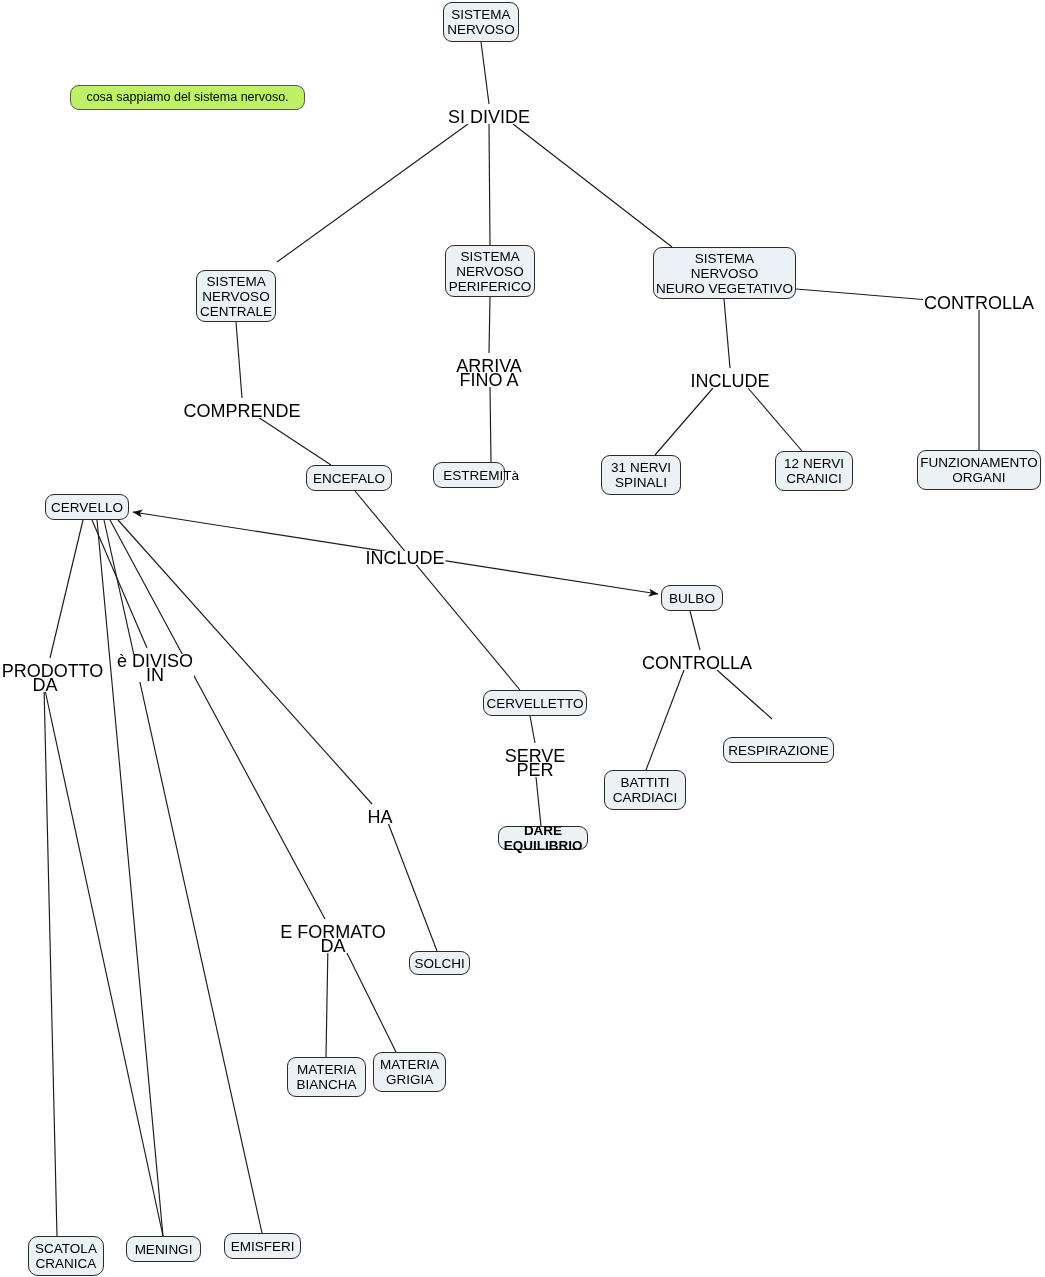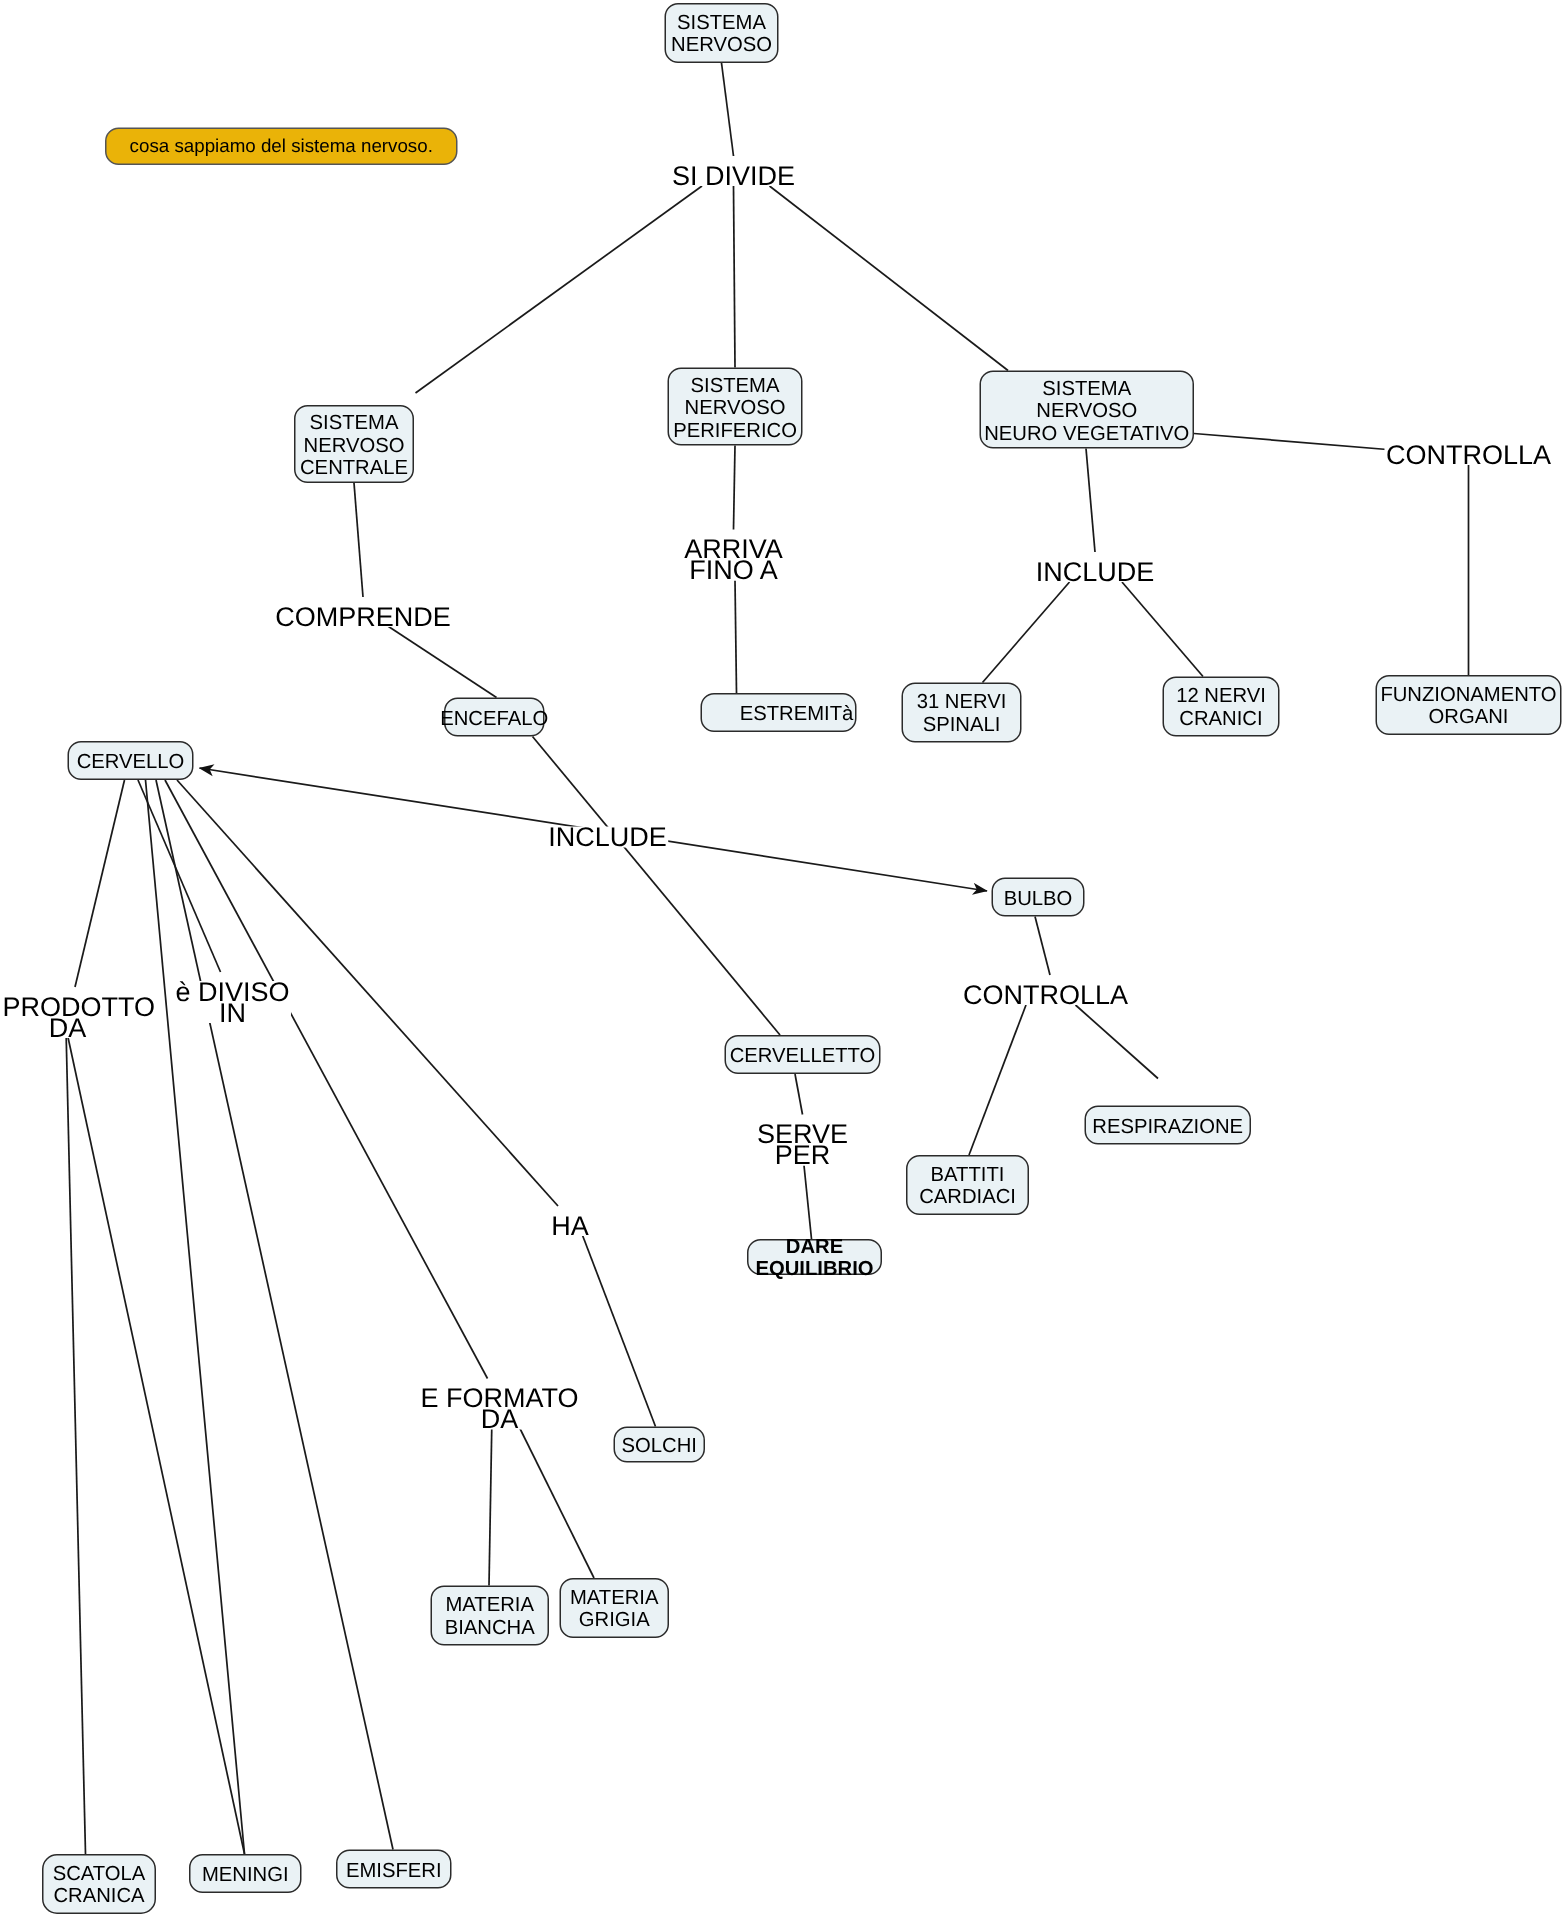--- a/index.html
+++ b/index.html
@@ -38,21 +38,21 @@
     display: flex;
     align-items: center;
     justify-content: center;
     padding: 3px 8px;
     white-space: pre;
     z-index: 3;
   }
   .note {
     position: absolute;
     box-sizing: border-box;
-    background: #eab308;
+    background: #bef264;
     border: 1px solid #555555;
     border-radius: 9px;
     color: #000000;
     font-size: 12.5px;
     line-height: 15px;
     text-align: center;
     display: flex;
     align-items: center;
     justify-content: center;
     padding: 3px 10px;
@@ -126,22 +126,22 @@
 NERVOSO</span></div>
       <div class="node" style="left: 196px; top: 270px; width: 80px; height: 52px;"><span>SISTEMA
 NERVOSO
 CENTRALE</span></div>
       <div class="node" style="left: 445px; top: 245px; width: 90px; height: 52px;"><span>SISTEMA
 NERVOSO
 PERIFERICO</span></div>
       <div class="node" style="left: 653px; top: 247px; width: 143px; height: 52px;"><span>SISTEMA
 NERVOSO
 NEURO VEGETATIVO</span></div>
-      <div class="node" style="left: 296px; top: 465px; width: 67px; height: 26px;"><span>ENCEFALO</span></div>
-      <div class="node" style="left: 467px; top: 462px; width: 104px; height: 26px; padding-left: 32px;"><span>ESTREMITà</span></div>
+      <div class="node" style="left: 306px; top: 465px; width: 86px; height: 26px;"><span>ENCEFALO</span></div>
+      <div class="node" style="left: 433px; top: 462px; width: 72px; height: 26px; padding-left: 32px;"><span>ESTREMITà</span></div>
       <div class="node" style="left: 601px; top: 455px; width: 80px; height: 40px; justify-content: center;"><span>31 NERVI
 SPINALI</span></div>
       <div class="node" style="left: 775px; top: 451px; width: 78px; height: 40px;"><span>12 NERVI
 CRANICI</span></div>
       <div class="node" style="left: 917px; top: 450px; width: 124px; height: 40px;"><span>FUNZIONAMENTO
 ORGANI</span></div>
       <div class="node" style="left: 45px; top: 494px; width: 84px; height: 26px;"><span>CERVELLO</span></div>
       <div class="node" style="left: 661px; top: 585px; width: 62px; height: 26px;"><span>BULBO</span></div>
       <div class="node" style="left: 483px; top: 690px; width: 104px; height: 26px;"><span>CERVELLETTO</span></div>
       <div class="node" style="left: 723px; top: 719px; width: 111px; height: 26px; margin-top: 18px;"><span>RESPIRAZIONE</span></div>

